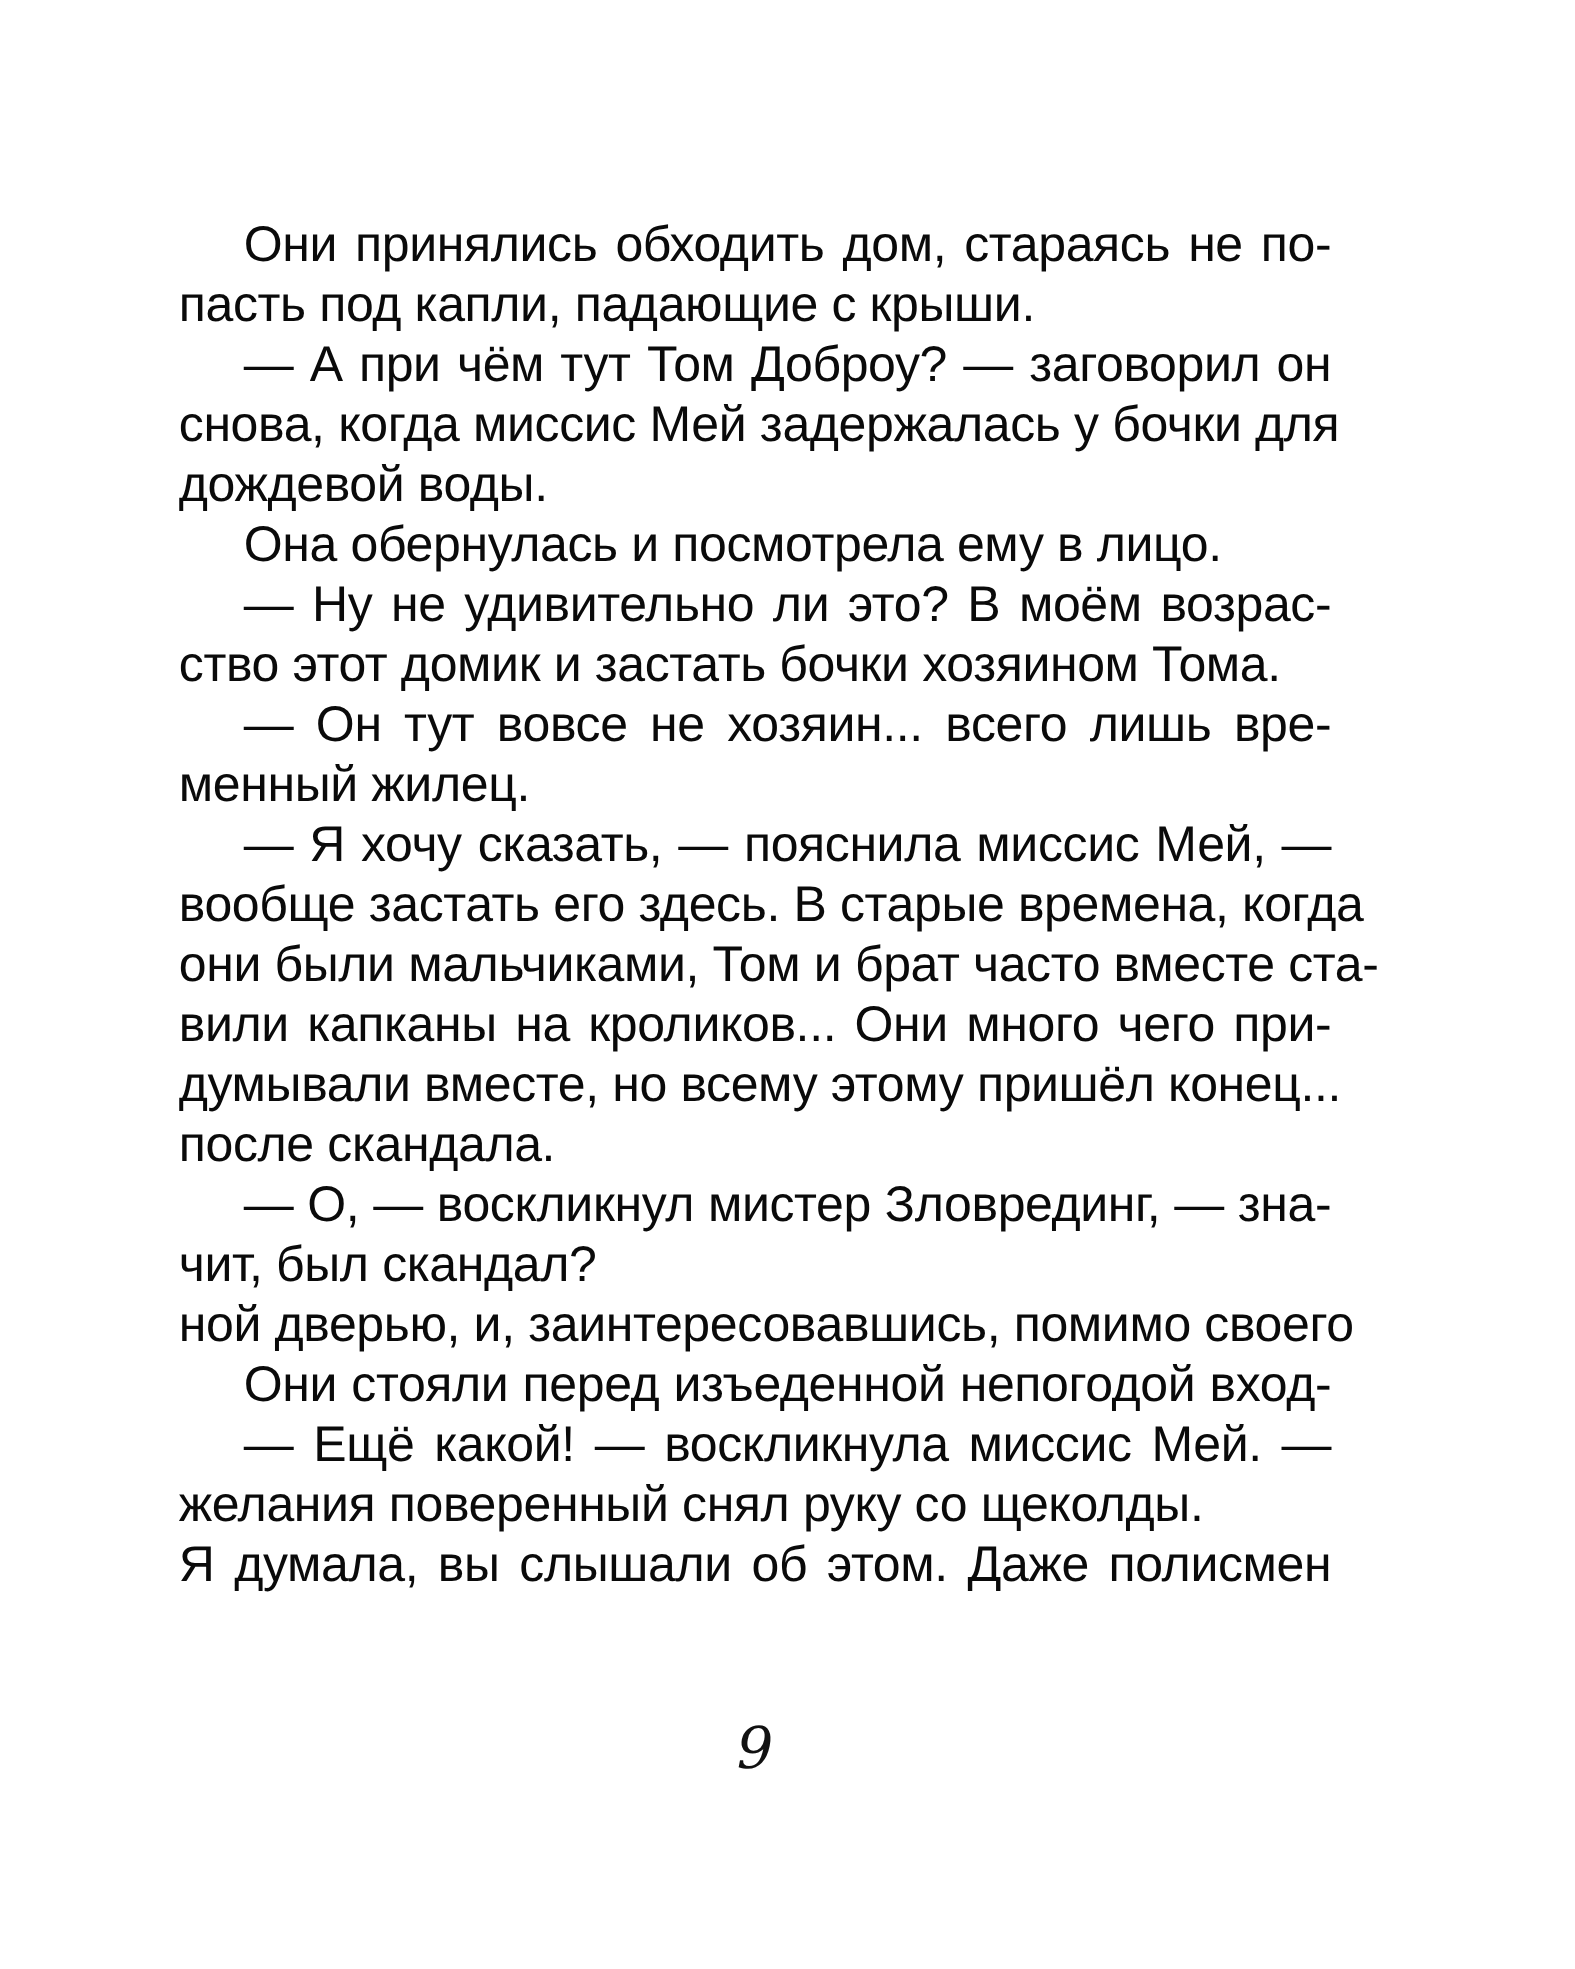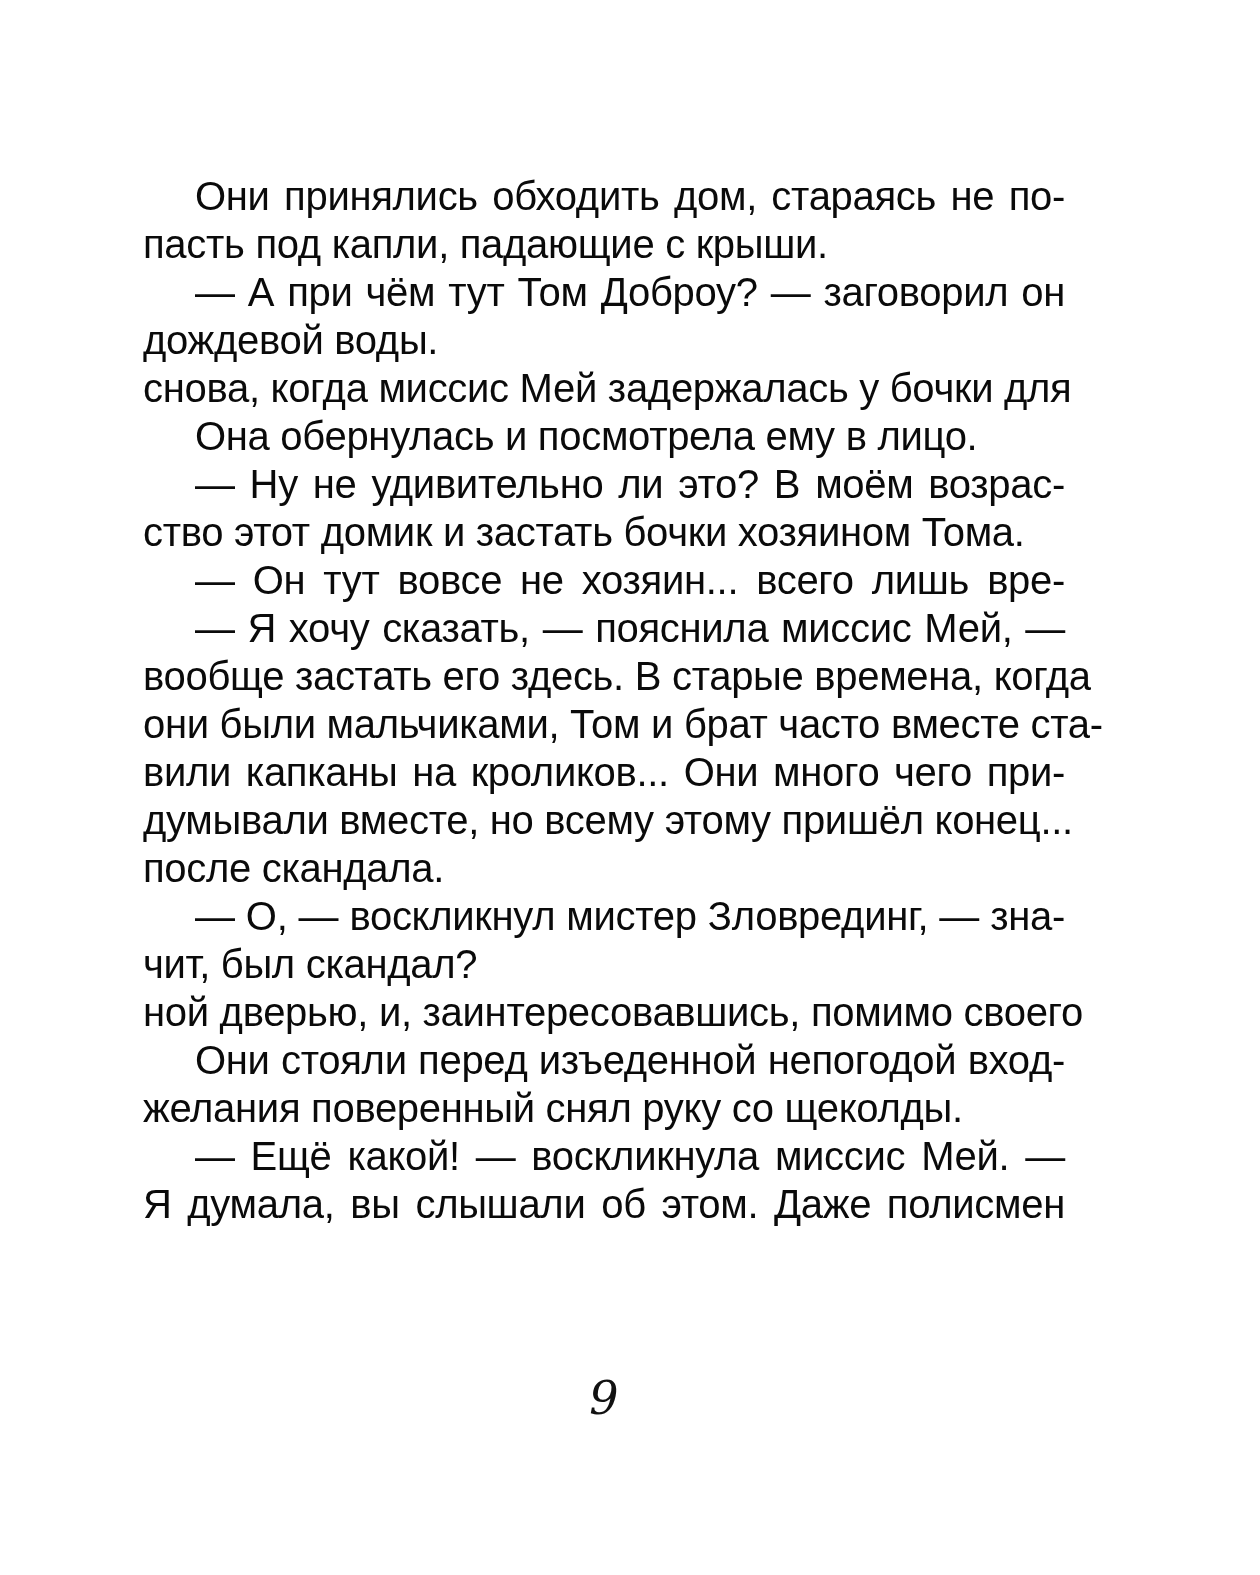--- a/index.html
+++ b/index.html
@@ -52,34 +52,35 @@
     color: #111111;
   }
 </style>
 </head>
 <body>
 
 <div class="text-column">
   <div class="line indent">Они принялись обходить дом, стараясь не по-</div>
   <div class="line plast">пасть под капли, падающие с крыши.</div>
   <div class="line indent">— А при чём тут Том Доброу? — заговорил он</div>
+  <div class="line">снова, когда миссис Мей задержалась у бочки для</div>
   <div class="line plast">дождевой воды.</div>
-  <div class="line">снова, когда миссис Мей задержалась у бочки для</div>
   <div class="line indent plast">Она обернулась и посмотрела ему в лицо.</div>
   <div class="line indent">— Ну не удивительно ли это? В моём возрас-</div>
   <div class="line plast">ство этот домик и застать бочки хозяином Тома.</div>
   <div class="line indent">— Он тут вовсе не хозяин... всего лишь вре-</div>
+  <div class="line plast">менный жилец.</div>
   <div class="line indent">— Я хочу сказать, — пояснила миссис Мей, —</div>
   <div class="line">вообще застать его здесь. В старые времена, когда</div>
   <div class="line">они были мальчиками, Том и брат часто вместе ста-</div>
   <div class="line">вили капканы на кроликов... Они много чего при-</div>
   <div class="line">думывали вместе, но всему этому пришёл конец...</div>
   <div class="line plast">после скандала.</div>
   <div class="line indent">— О, — воскликнул мистер Зловрединг, — зна-</div>
   <div class="line plast">чит, был скандал?</div>
   <div class="line">ной дверью, и, заинтересовавшись, помимо своего</div>
   <div class="line indent">Они стояли перед изъеденной непогодой вход-</div>
+  <div class="line indent">— Ещё какой! — воскликнула миссис Мей. —</div>
   <div class="line plast">желания поверенный снял руку со щеколды.</div>
-  <div class="line indent">— Ещё какой! — воскликнула миссис Мей. —</div>
   <div class="line">Я думала, вы слышали об этом. Даже полисмен</div>
 </div>
 
 <div class="folio">9</div>
 
 </body></html>

